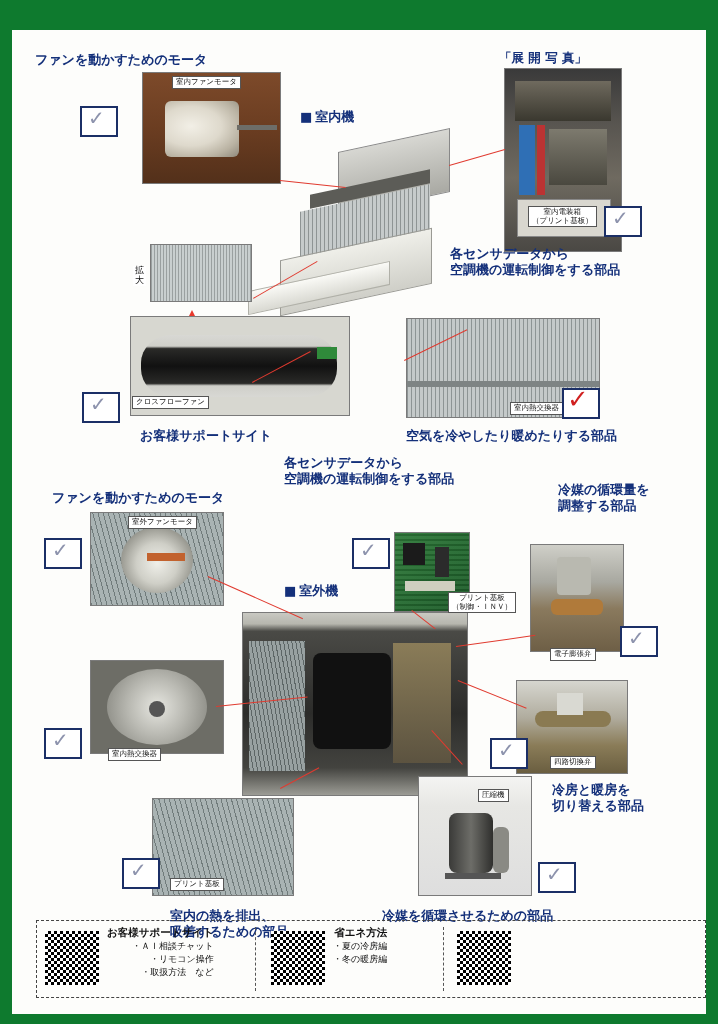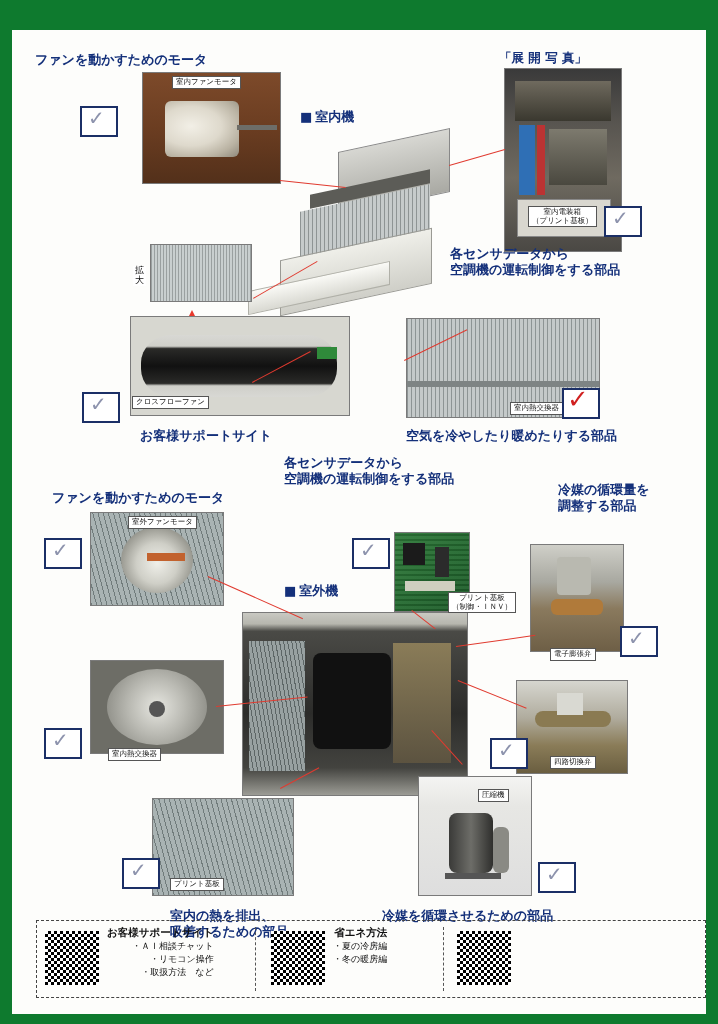--- a/index.html
+++ b/index.html
@@ -237,20 +237,22 @@
     </div>
     <div class="cap" style="left:538px;top:618px;">電子膨張弁</div>
     <div class="chk" style="left:608px;top:596px;"></div>
 
     <div class="photo p-4way" style="left:504px;top:650px;width:110px;height:92px;">
       <div class="abs" style="left:18px;top:30px;width:76px;height:16px;background:#8a7a52;border-radius:8px;"></div>
       <div class="abs" style="left:40px;top:12px;width:26px;height:22px;background:#d9d9d2;"></div>
     </div>
     <div class="cap" style="left:538px;top:726px;">四路切換弁</div>
     <div class="chk" style="left:478px;top:708px;"></div>
+    <div class="hdg" style="left:540px;top:752px;">冷房と暖房を
+切り替える部品</div>
 
     <div class="photo p-comp" style="left:406px;top:746px;width:112px;height:118px;">
       <div class="abs" style="left:30px;top:36px;width:44px;height:60px;background:linear-gradient(90deg,#3a3a38,#6d6d68,#2f2f2d);border-radius:8px;"></div>
       <div class="abs" style="left:74px;top:50px;width:16px;height:46px;background:#8a8a84;border-radius:6px;"></div>
       <div class="abs" style="left:26px;top:96px;width:56px;height:6px;background:#555;"></div>
     </div>
     <div class="cap" style="left:466px;top:750px;margin-top:9px;">圧縮機</div>
     <div class="chk" style="left:526px;top:832px;"></div>
     <div class="hdg" style="left:370px;top:878px;">冷媒を循環させるための部品</div>
 

